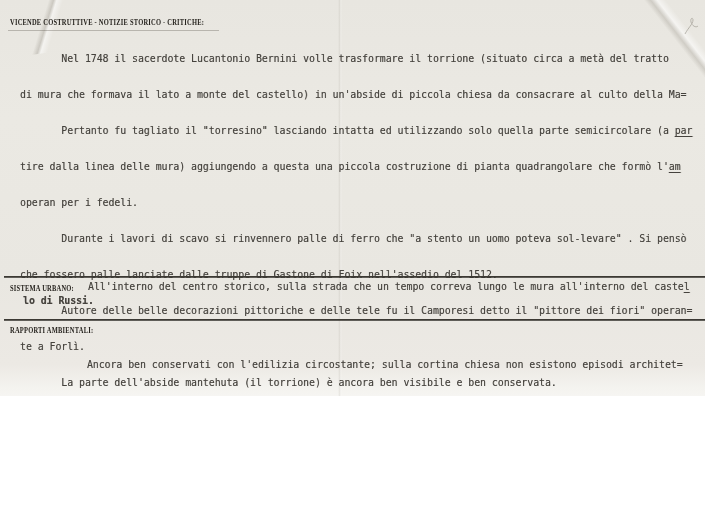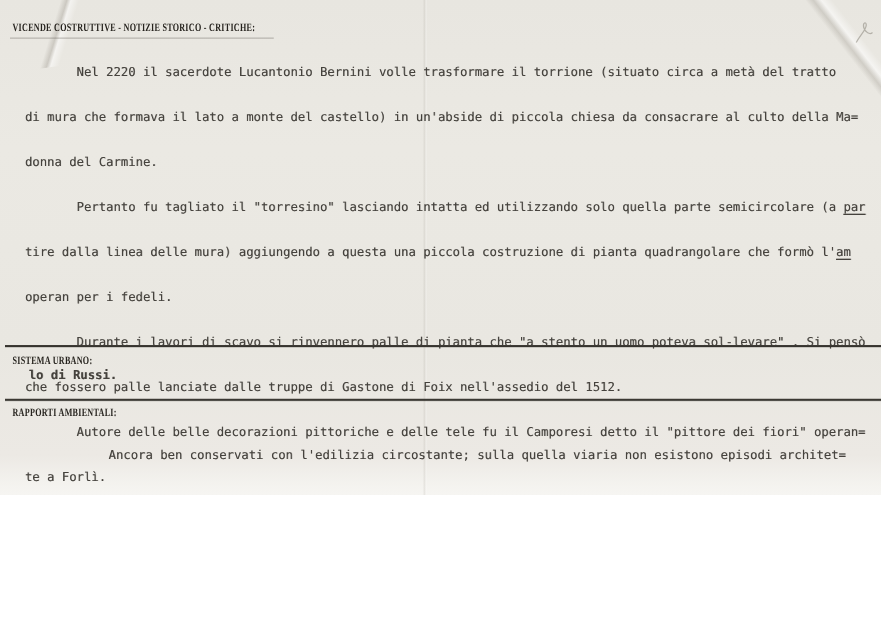--- a/index.html
+++ b/index.html
@@ -65,39 +65,39 @@
   <div class="crease crease-v"></div>
 
   <svg class="pencil-mark" width="20" height="24" viewBox="0 0 20 24">
     <path d="M4,20 C7,14 12,10 12,6 C12,3 9,4 10,8 C11,12 15,14 17,12" fill="none" stroke="#8a867c" stroke-width="1"></path>
   </svg>
 
   <div class="label" style="left:10px;top:17px;">VICENDE COSTRUTTIVE - NOTIZIE STORICO - CRITICHE:</div>
   <div class="label-rule" style="left:8px;top:30px;width:211px;"></div>
 
   <div class="typed" style="left:20px;top:29px;">
-    <div class="tline"><span>       Nel 2220 il sacerdote Lucantonio Bernini volle trasformare il torrione (situato circa a metà del tratto</span><span class="uline"></span></div>
+    <div class="tline"><span>       Nel 1748 il sacerdote Lucantonio Bernini volle trasformare il torrione (situato circa a metà del tratto</span><span class="uline"></span></div>
     <div class="tline"><span>di mura che formava il lato a monte del castello) in un'abside di piccola chiesa da consacrare al culto della Ma=</span><span class="uline"></span></div>
-    <div class="tline"><span>donna del Carmine.</span><span class="uline"></span></div>
     <div class="tline"><span>       Pertanto fu tagliato il "torresino" lasciando intatta ed utilizzando solo quella parte semicircolare (a </span><span class="uline">par</span></div>
     <div class="tline"><span>tire dalla linea delle mura) aggiungendo a questa una piccola costruzione di pianta quadrangolare che formò l'</span><span class="uline">am</span></div>
     <div class="tline"><span>operan per i fedeli.</span><span class="uline"></span></div>
-    <div class="tline"><span>       Durante i lavori di scavo si rinvennero palle di pianta che "a stento un uomo poteva sol-levare" . Si pensò</span><span class="uline"></span></div>
+    <div class="tline"><span>       Durante i lavori di scavo si rinvennero palle di ferro che "a stento un uomo poteva sol-levare" . Si pensò</span><span class="uline"></span></div>
     <div class="tline"><span>che fossero palle lanciate dalle truppe di Gastone di Foix nell'assedio del 1512.</span><span class="uline"></span></div>
     <div class="tline"><span>       Autore delle belle decorazioni pittoriche e delle tele fu il Camporesi detto il "pittore dei fiori" operan=</span><span class="uline"></span></div>
     <div class="tline"><span>te a Forlì.</span><span class="uline"></span></div>
     <div class="tline"><span>       La parte dell'abside mantehuta (il torrione) è ancora ben visibile e ben conservata.</span><span class="uline"></span></div>
   </div>
 
   <div class="rule" style="top:276px;"></div>
   <div class="label" style="left:10px;top:283px;">SISTEMA URBANO:</div>
+  <div class="typed" style="left:88px;top:281px;"><span>All'interno del centro storico, sulla strada che un tempo correva lungo le mura all'interno del caste</span><span class="uline">l</span></div>
   <div class="typed" style="left:23px;top:295px;font-weight:bold;"><span>lo di Russi.</span><span class="uline"></span></div>
 
   <div class="rule" style="top:319px;"></div>
   <div class="label" style="left:10px;top:325px;">RAPPORTI AMBIENTALI:</div>
   <div class="typed" style="left:22px;top:335px;">
-    <div class="tline"><span>           Ancora ben conservati con l'edilizia circostante; sulla quella viaria non esistono episodi architet=</span><span class="uline"></span></div>
+    <div class="tline"><span>           Ancora ben conservati con l'edilizia circostante; sulla cortina chiesa non esistono episodi architet=</span><span class="uline"></span></div>
   </div>
 
   <div class="rule" style="top:411px;"></div>
   <div class="label" style="left:12px;top:418px;">ISCRIZIONI - LAPIDI - STEMMI - GRAFFITI:</div>
 
 </div>
 
 </body></html>

